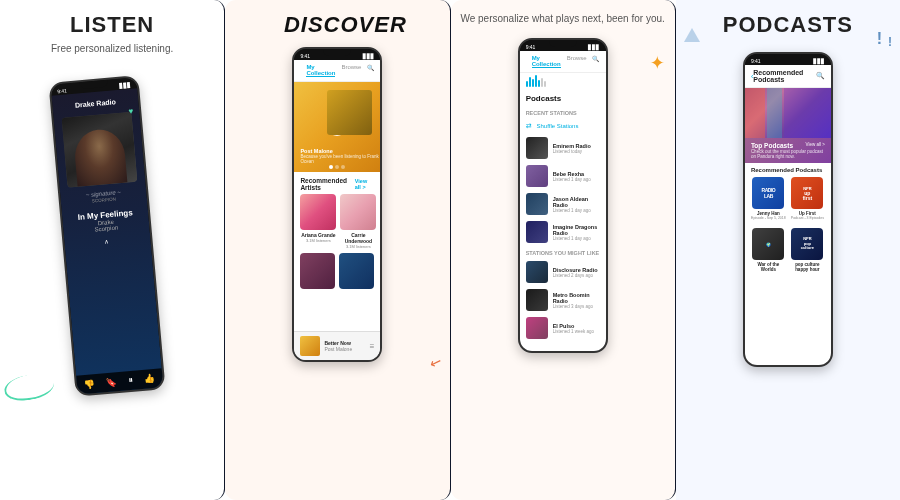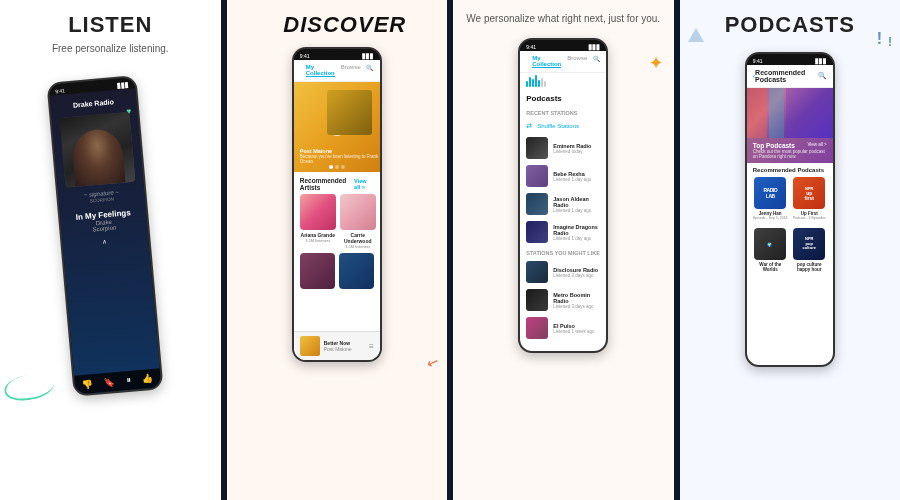--- a/index.html
+++ b/index.html
@@ -24,21 +24,22 @@
       flex: 1;
       display: flex;
       flex-direction: column;
       align-items: center;
       padding: 12px 8px 0 8px;
       position: relative;
       overflow: hidden;
     }
 
     .feature-panel:not(:last-child) {
-      border-right: 6px solid #0f172a;
+      border-right: 1px solid #0f172a;
+      border-radius: 11px;
     }
 
     .feature-panel.listen { background: #fff; }
     .feature-panel.discover { background: #fff7f2; }
     .feature-panel.personalization { background: #fff9f5; }
     .feature-panel.podcasts { background: #f5f8ff; }
 
     .feature-title {
       font-size: 22px;
       font-weight: 900;
@@ -581,21 +582,21 @@
     .thumb-wotw { background: linear-gradient(135deg, #404040 0%, #202020 100%); }
 
   </style>
 </head>
 <body>
 
 <div class="features-row">
 
   <div class="feature-panel listen">
     <span class="feature-title">LISTEN</span>
-    <span class="feature-subtitle">Free personalize listening.</span>
+    <span class="feature-subtitle">Free personalized listening.</span>
 
     <div class="phone-container">
       <div class="phone-wrapper phone1-wrapper">
         <div class="phone-mockup" style="width:90px;">
           <div class="phone-notch"></div>
           <div class="phone-status-bar">
             <span>9:41</span>
             <span>▊▊▊</span>
           </div>
           <div class="phone1-screen">
@@ -698,21 +699,21 @@
           </div>
         </div>
       </div>
     </div>
 
     <div style="position:absolute;bottom:130px;right:8px;color:#e87040;font-size:14px;transform:rotate(20deg);">↙</div>
   </div>
 
   <div class="feature-panel personalization">
     <span class="feature-subtitle">We personalize what
-right next, just for you.</span>
+plays next, been for you.</span>
 
     <div class="phone-container">
       <div class="phone-wrapper phone3-wrapper">
         <div class="phone-mockup" style="width:90px;">
           <div class="phone-notch"></div>
           <div class="phone-status-bar">
             <span>9:41</span>
             <span>▊▊▊</span>
           </div>
           <div class="phone3-screen">

